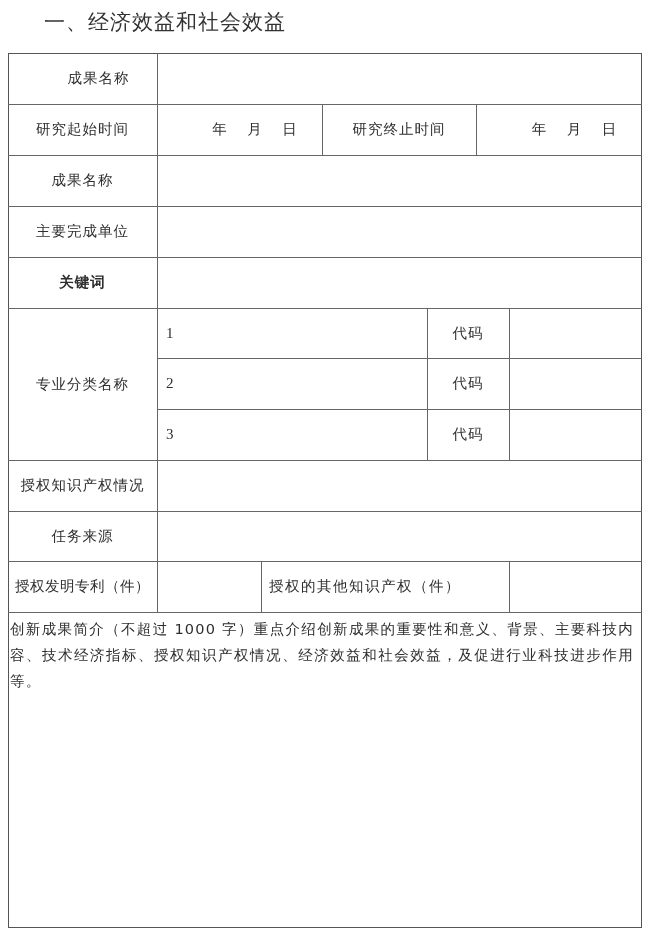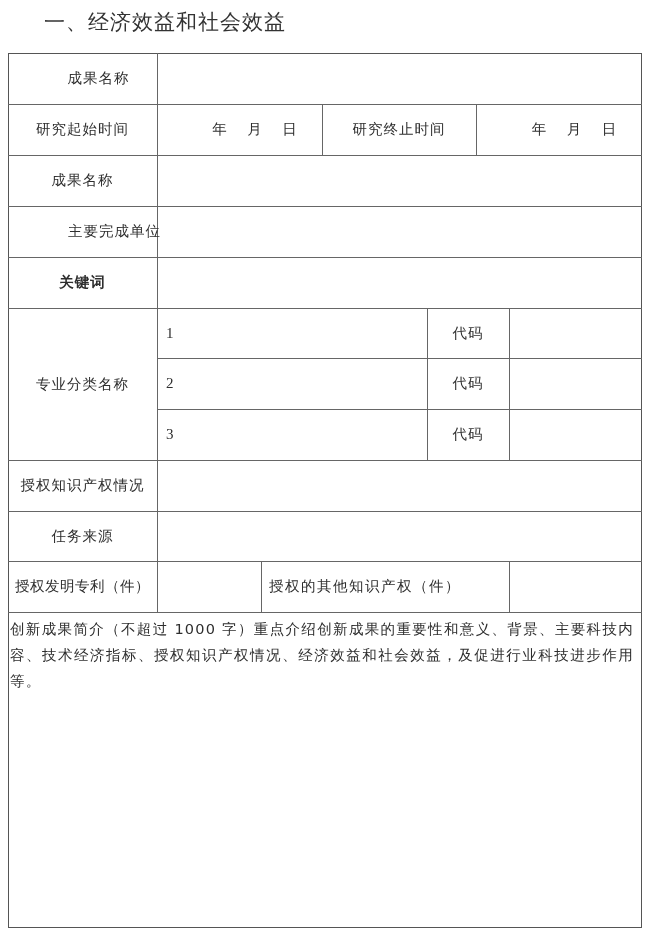--- a/index.html
+++ b/index.html
@@ -67,21 +67,21 @@
 <div class="input-area" style="left:158px;top:54px;width:483px;height:50px;"></div>
 
 <div class="cell" style="left:8px;top:104px;width:149px;height:51px;">研究起始时间</div>
 <div class="cell date" style="left:158px;top:104px;width:164px;height:51px;padding-left:30px;">年   月   日</div>
 <div class="cell" style="left:322px;top:104px;width:154px;height:51px;">研究终止时间</div>
 <div class="cell date" style="left:477px;top:104px;width:165px;height:51px;padding-left:30px;">年   月   日</div>
 
 <div class="cell" style="left:8px;top:155px;width:149px;height:51px;">成果名称</div>
 <div class="input-area" style="left:158px;top:156px;width:483px;height:50px;"></div>
 
-<div class="cell" style="left:8px;top:206px;width:149px;height:51px;margin-left:32px;">主要完成单位</div>
+<div class="cell" style="left:8px;top:206px;width:149px;height:51px;">主要完成单位</div>
 <div class="input-area" style="left:158px;top:207px;width:483px;height:50px;"></div>
 
 <div class="cell" style="left:8px;top:257px;width:149px;height:51px;font-weight:bold;">关键词</div>
 <div class="input-area" style="left:158px;top:258px;width:483px;height:50px;"></div>
 
 <div class="cell" style="left:8px;top:308px;width:149px;height:152px;font-family:Liberation Serif, serif;">专业分类名称</div>
 
 <div class="cell left num" style="left:158px;top:308px;width:269px;height:50px;">1</div>
 <div class="cell" style="left:427px;top:308px;width:82px;height:50px;">代码</div>
 <div class="input-area" style="left:510px;top:309px;width:131px;height:49px;"></div>

